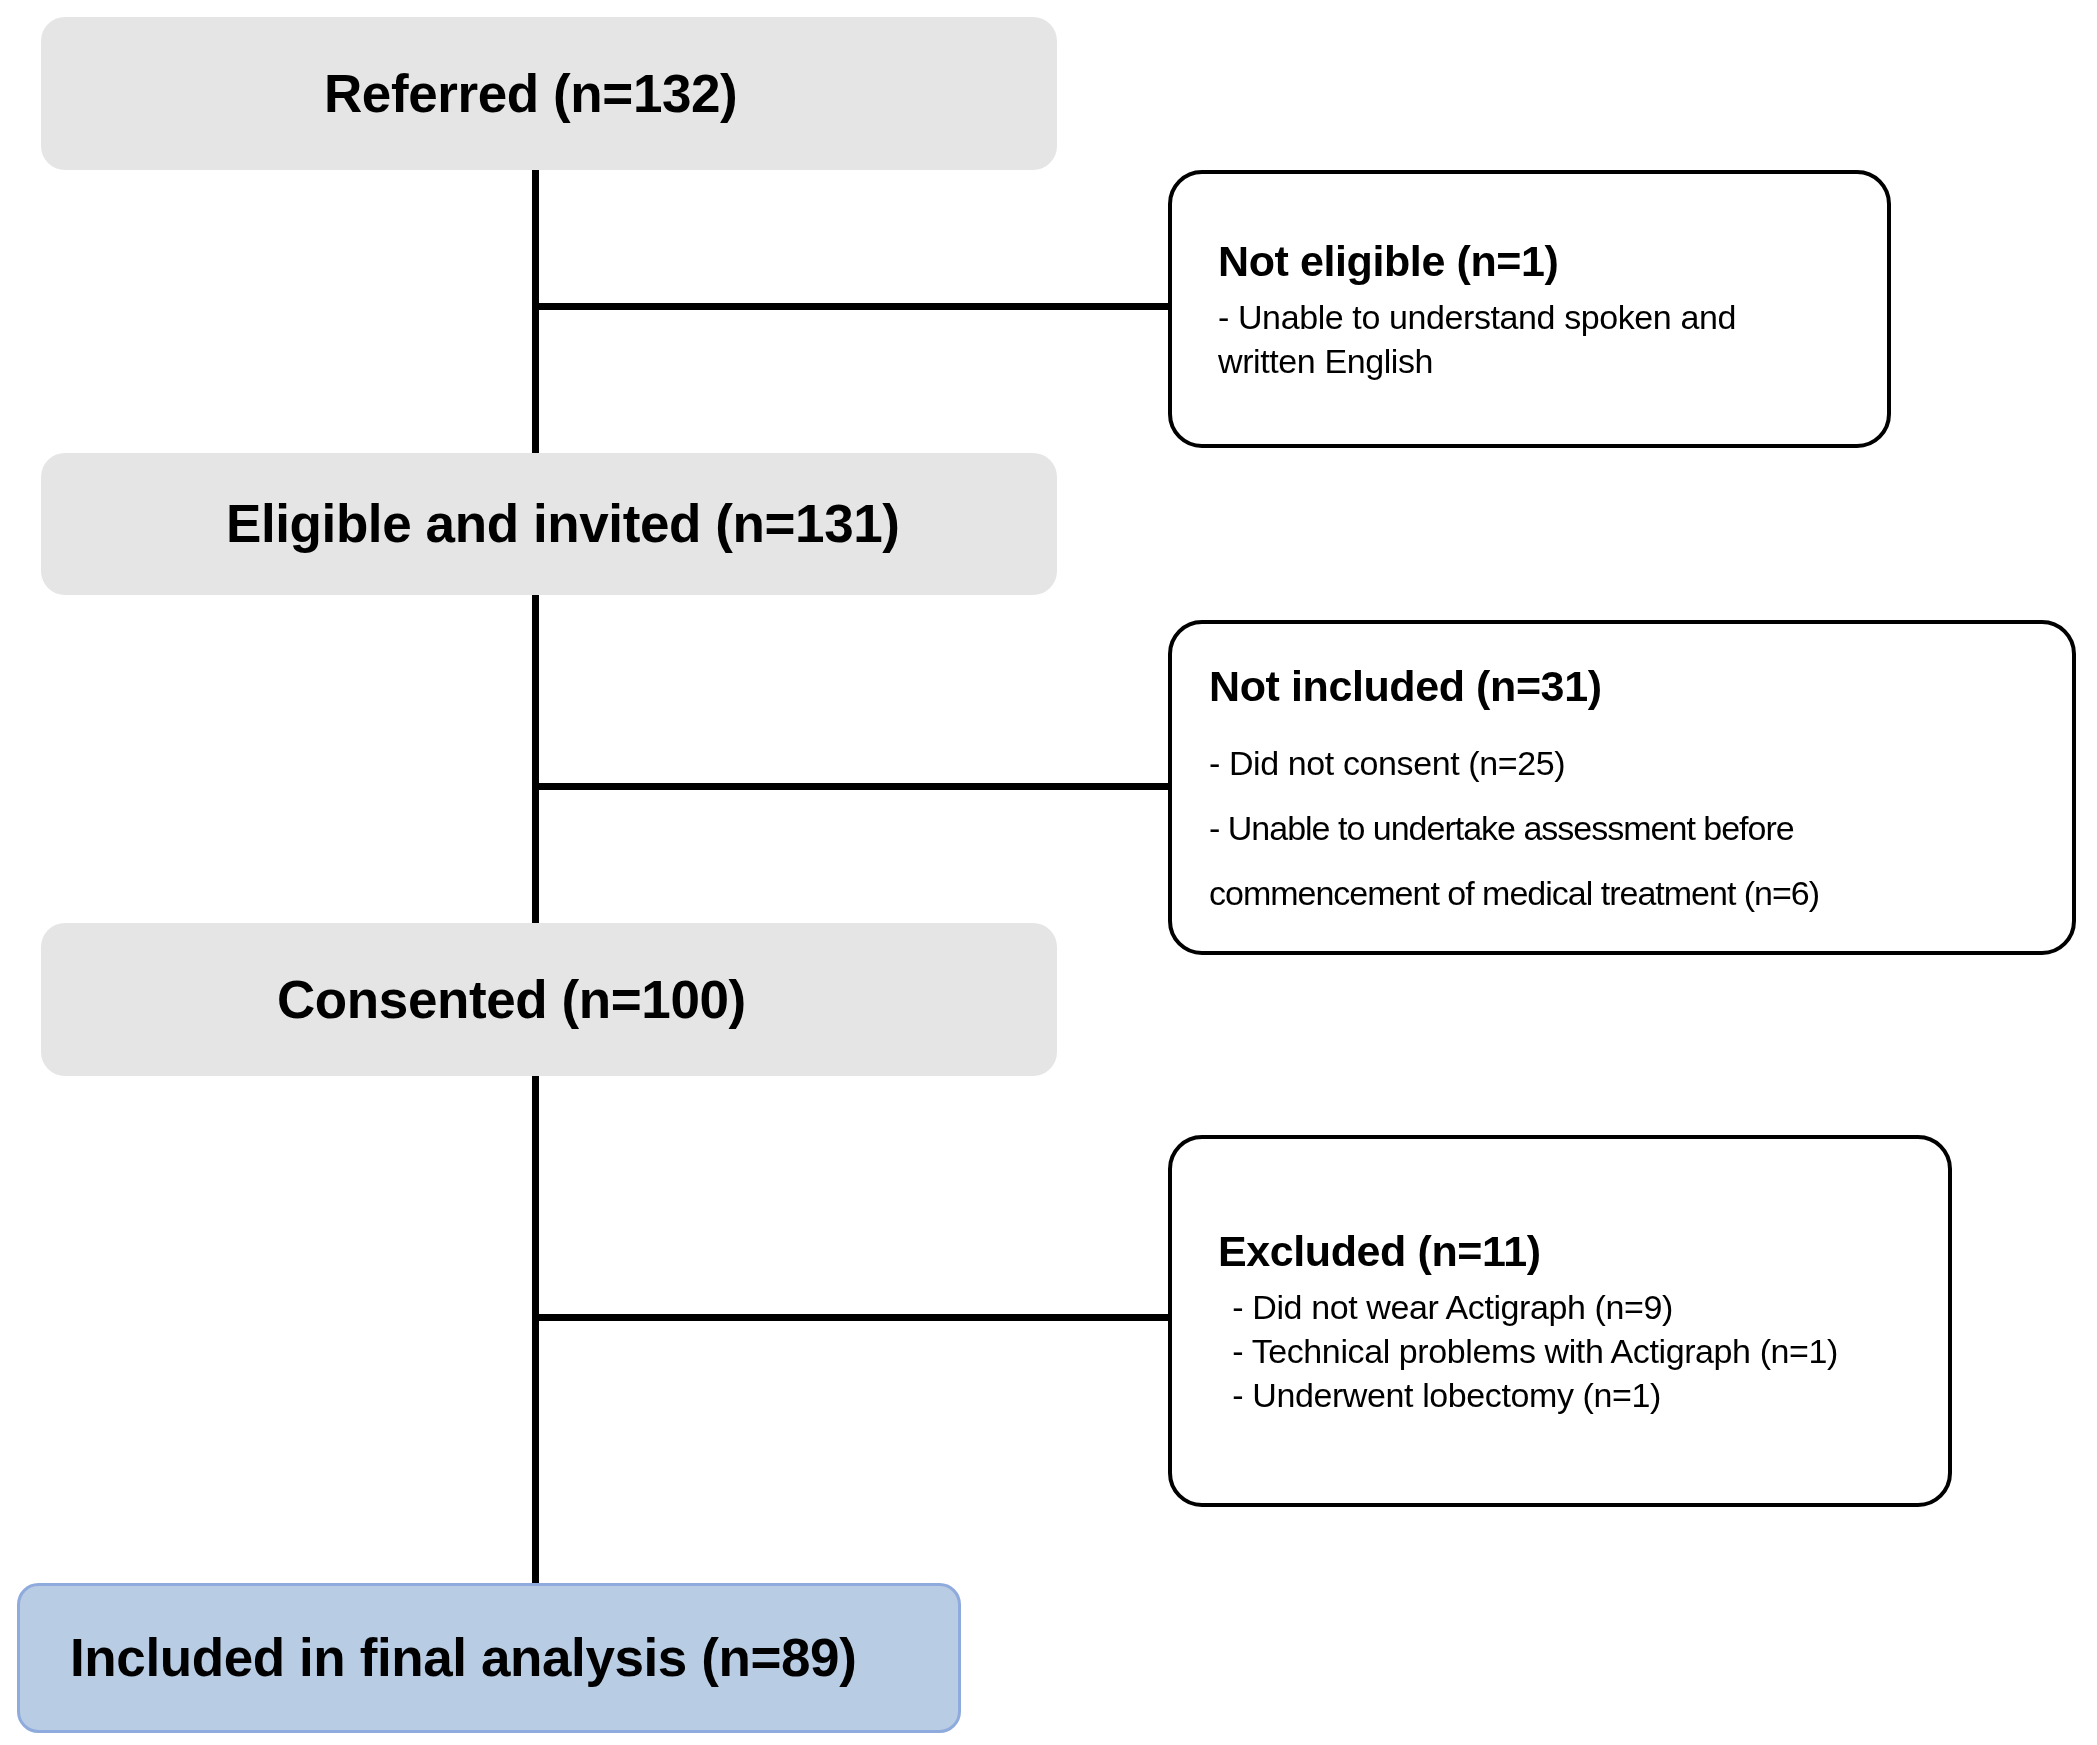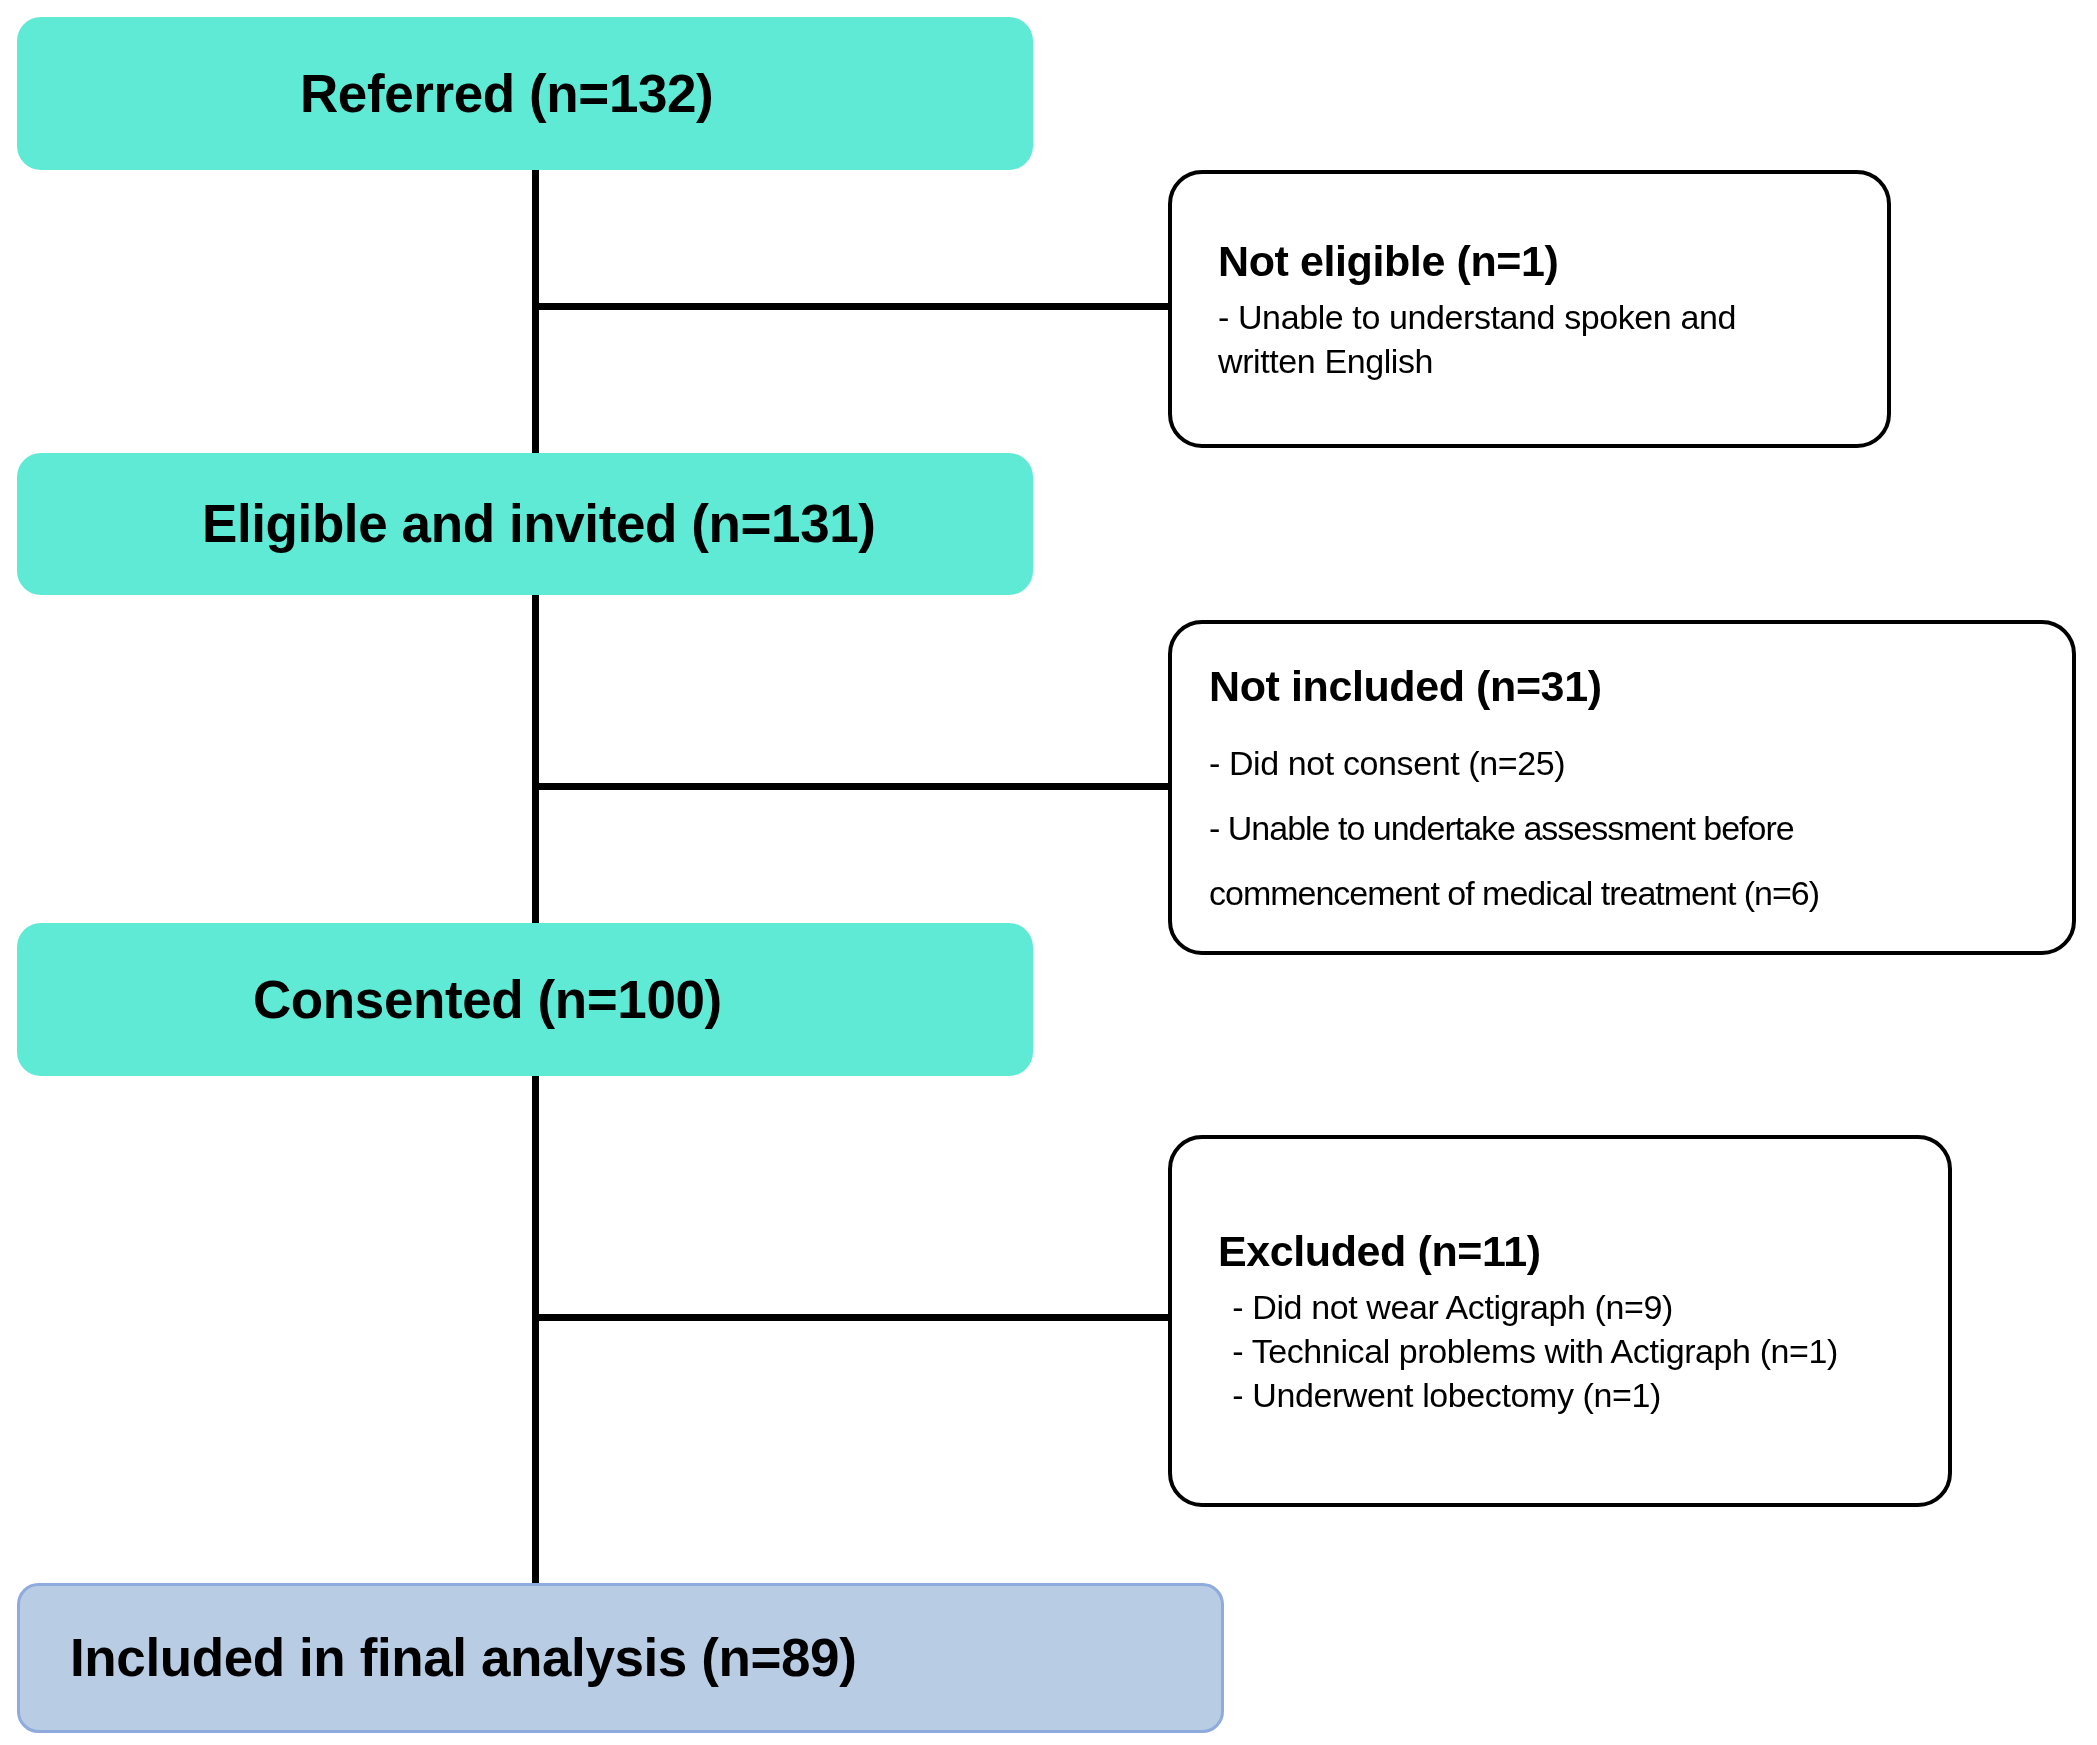--- a/index.html
+++ b/index.html
@@ -32,22 +32,23 @@
   
   .stage-box {
     position: absolute;
     box-sizing: border-box;
     display: flex;
     align-items: center;
     justify-content: flex-start;
     border-radius: 24px;
   }
   .stage-box.yellow {
-    background: #5eead4;
+    background: #e5e5e5;
     border: none;
+    margin-left: 24px;
   }
   .stage-box.blue {
     background: #b8cce4;
     border: 3.6px solid #8faadc;
     border-radius: 21.5px;
   }
   .stage-label {
     font-weight: bold;
     font-size: 53px;
     line-height: 1.05;
@@ -126,18 +127,18 @@
     <span class="stage-label">Consented (n=100)</span>
   </div>
 
   <div class="excl-box" style="left:1168px; top:1135px; width:784px; height:372px; padding-left:46px;">
     <div class="excl-title">Excluded (n=11)</div>
     <div class="excl-item indent">- Did not wear Actigraph (n=9)</div>
     <div class="excl-item indent">- Technical problems with Actigraph (n=1)</div>
     <div class="excl-item indent">- Underwent lobectomy (n=1)</div>
   </div>
 
-  <div class="stage-box blue" style="left:17px; top:1583px; width:1207px; height:150px; padding-left:50px;">
+  <div class="stage-box blue" style="left:17px; top:1583px; width:944px; height:150px; padding-left:50px;">
     <span class="stage-label">Included in final analysis (n=89)</span>
   </div>
 
 </div>
 
 
 </body></html>

